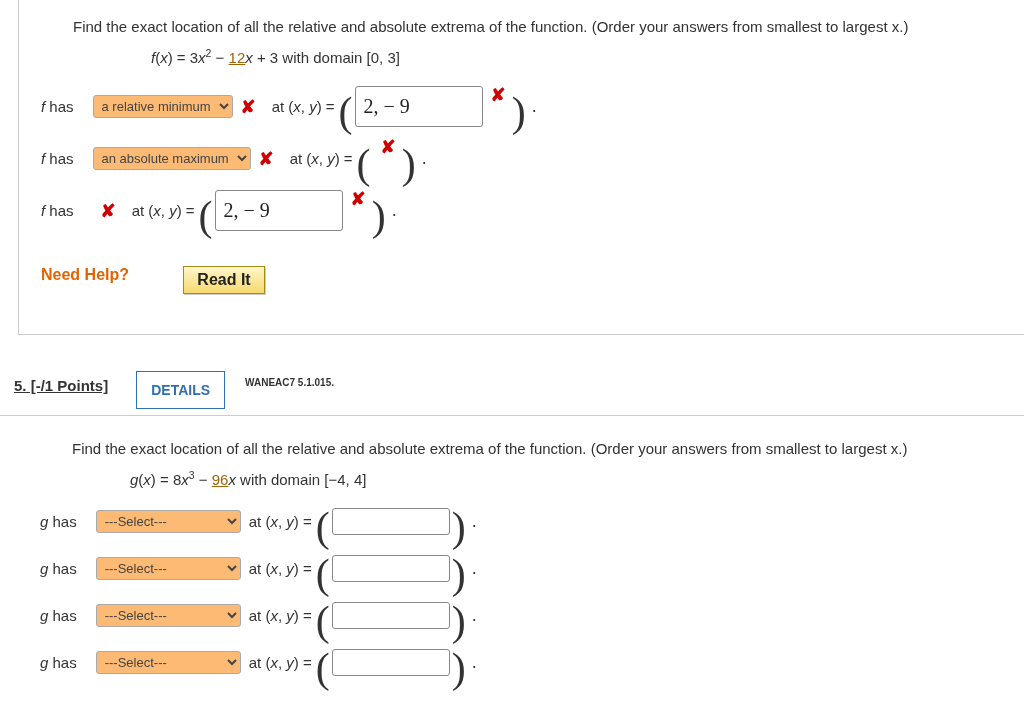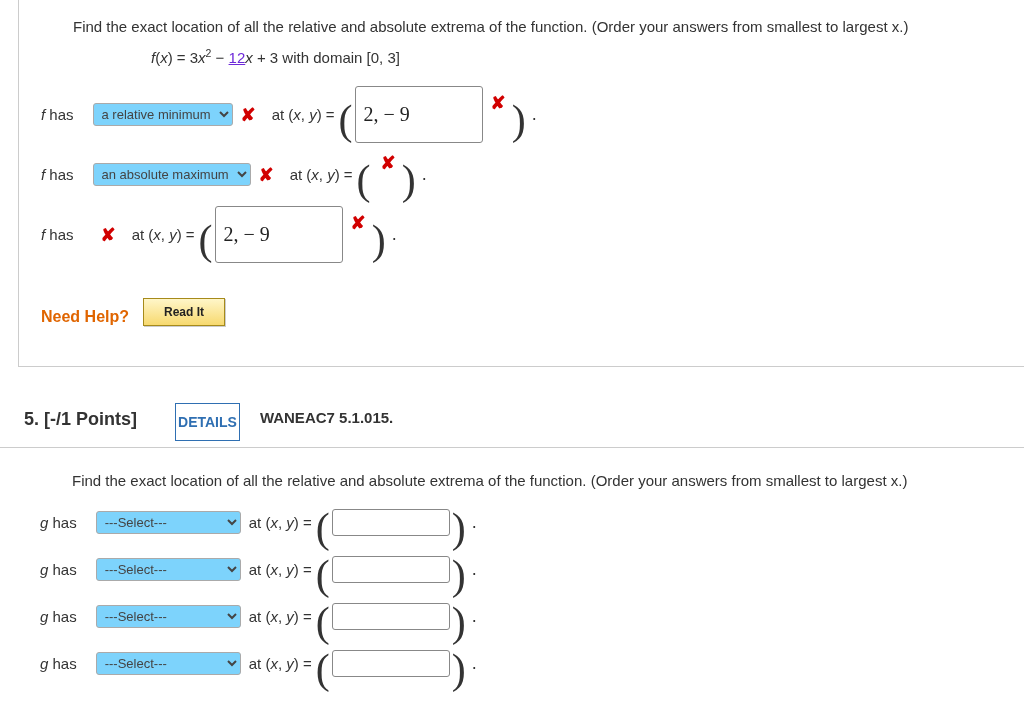--- a/index.html
+++ b/index.html
@@ -26,21 +26,21 @@
     margin: 20px 0;
   }
   .fhas { margin-right: 19px; }
   .fhas .i { font-style: italic; }
   select.type-select {
     font-family: Arial, sans-serif;
     font-size: 13px;
     padding: 2px 4px;
     border: 1px solid #aaa;
     border-radius: 3px;
-    background: #7dd3fc;
+    background: #fdba74;
     color: #444;
   }
   .x-mark {
     color: #d10000;
     font-weight: bold;
     font-size: 18px;
     margin: 0 8px;
   }
   .atxy { margin: 0 2px 0 8px; text-align: right; }
   .bigparen {
@@ -49,92 +49,94 @@
     position: relative;
     top: 5px;
     font-family: "Times New Roman", serif;
     padding: 0 2px;
   }
   input.ans {
     font-family: "Times New Roman", serif;
     font-size: 20px;
     border: 1px solid #888;
     border-radius: 3px;
-    padding: 16px 8px;
+    padding: 8px 8px;
     width: 110px;
     text-align: left;
     color: #222;
   }
   input.ans-empty {
     font-family: Arial, sans-serif;
     font-size: 15px;
     border: 1px solid #888;
     border-radius: 3px;
     padding: 4px 8px;
     width: 100px;
     background: #fff;
   }
   .dot { margin-left:4px; font-size: 18px; }
   .x-mark-after { color:#d10000; font-weight:bold; font-size:18px; margin: 0 4px 0 8px; position:relative; top:-12px; }
 
   .need-help {
     margin-top: 35px;
     display: flex;
-    align-items: flex-end;
+    align-items: flex-start;
+    gap: 40px;
   }
   .need-help-label {
     color: #e06500;
     font-weight: bold;
     font-size: 16px;
     margin-right: 14px;
   }
   .readit-btn {
     display: inline-block;
     background: linear-gradient(#fff6c9, #f7d96f);
     border: 1px solid #a68a1a;
     width: 80px;
     height: 26px;
     text-align: center;
     line-height: 26px;
-    font-size: 12px;
+    font-size: 16px;
     font-weight: bold;
     color: #222;
     cursor: pointer;
     box-shadow: 1px 1px 0 #ccc;
   }
 
   .q-header {
     display: flex;
     align-items: stretch;
     border-bottom: 1px solid #ccc;
     margin-top: 30px;
   }
   .points-label {
     font-weight: bold;
-    padding: 12px 24px;
-    font-size: 18px;
+    padding: 12px 14px;
+    font-size: 15px;
+    text-decoration: underline;
   }
   .details-btn {
     border: 1px solid #2f6fb2;
     color: #2f6fb2;
     font-weight: bold;
-    padding: 10px 2px;
+    padding: 10px 14px;
     margin: 6px 14px;
     background: #fff;
     cursor: pointer;
     font-size: 14px;
   }
   .ref-code {
     font-weight: bold;
     padding: 12px 6px;
-    font-size: 15px;
+    font-size: 10px;
     color: #333;
   }
   sup { font-size: 0.7em; }
-  .red { color: #6d28d9; text-decoration: underline; }
+  .red { color: #a16207; text-decoration: underline; }
 </style>
 </head>
 <body>
 
 <div class="q-container">
   <div class="q-inner">
     <div class="prompt">Find the exact location of all the relative and absolute extrema of the function. (Order your answers from smallest to largest x.)</div>
     <div class="math-line"><span class="i">f</span>(<span class="i">x</span>) = 3<span class="i">x</span><sup>2</sup> − <span class="red">12</span><span class="i">x</span> + 3 with domain [0, 3]</div>
 
     <div class="row">
@@ -183,20 +185,21 @@
 </div>
 
 <div class="q-header">
   <div class="points-label">5. [-/1 Points]</div>
   <div class="details-btn">DETAILS</div>
   <div class="ref-code">WANEAC7 5.1.015.</div>
 </div>
 
 <div style="padding: 24px 0 0 40px;">
   <div class="prompt">Find the exact location of all the relative and absolute extrema of the function. (Order your answers from smallest to largest x.)</div>
+  <div class="math-line2"><span class="i">g</span>(<span class="i">x</span>) = 8<span class="i">x</span><sup>3</sup> − <span class="red">96</span><span class="i">x</span> with domain [−4, 4]</div>
 
   <div class="row">
     <span class="fhas"><span class="i">g</span> has</span>
     <select class="type-select" style="width:145px;">
       <option>---Select---</option>
     </select>
     <span class="atxy">at (<span class="i">x</span>, <span class="i">y</span>) =</span>
     <span class="bigparen">(</span>
     <input class="ans-empty" style="">
     <span class="bigparen">)</span>

